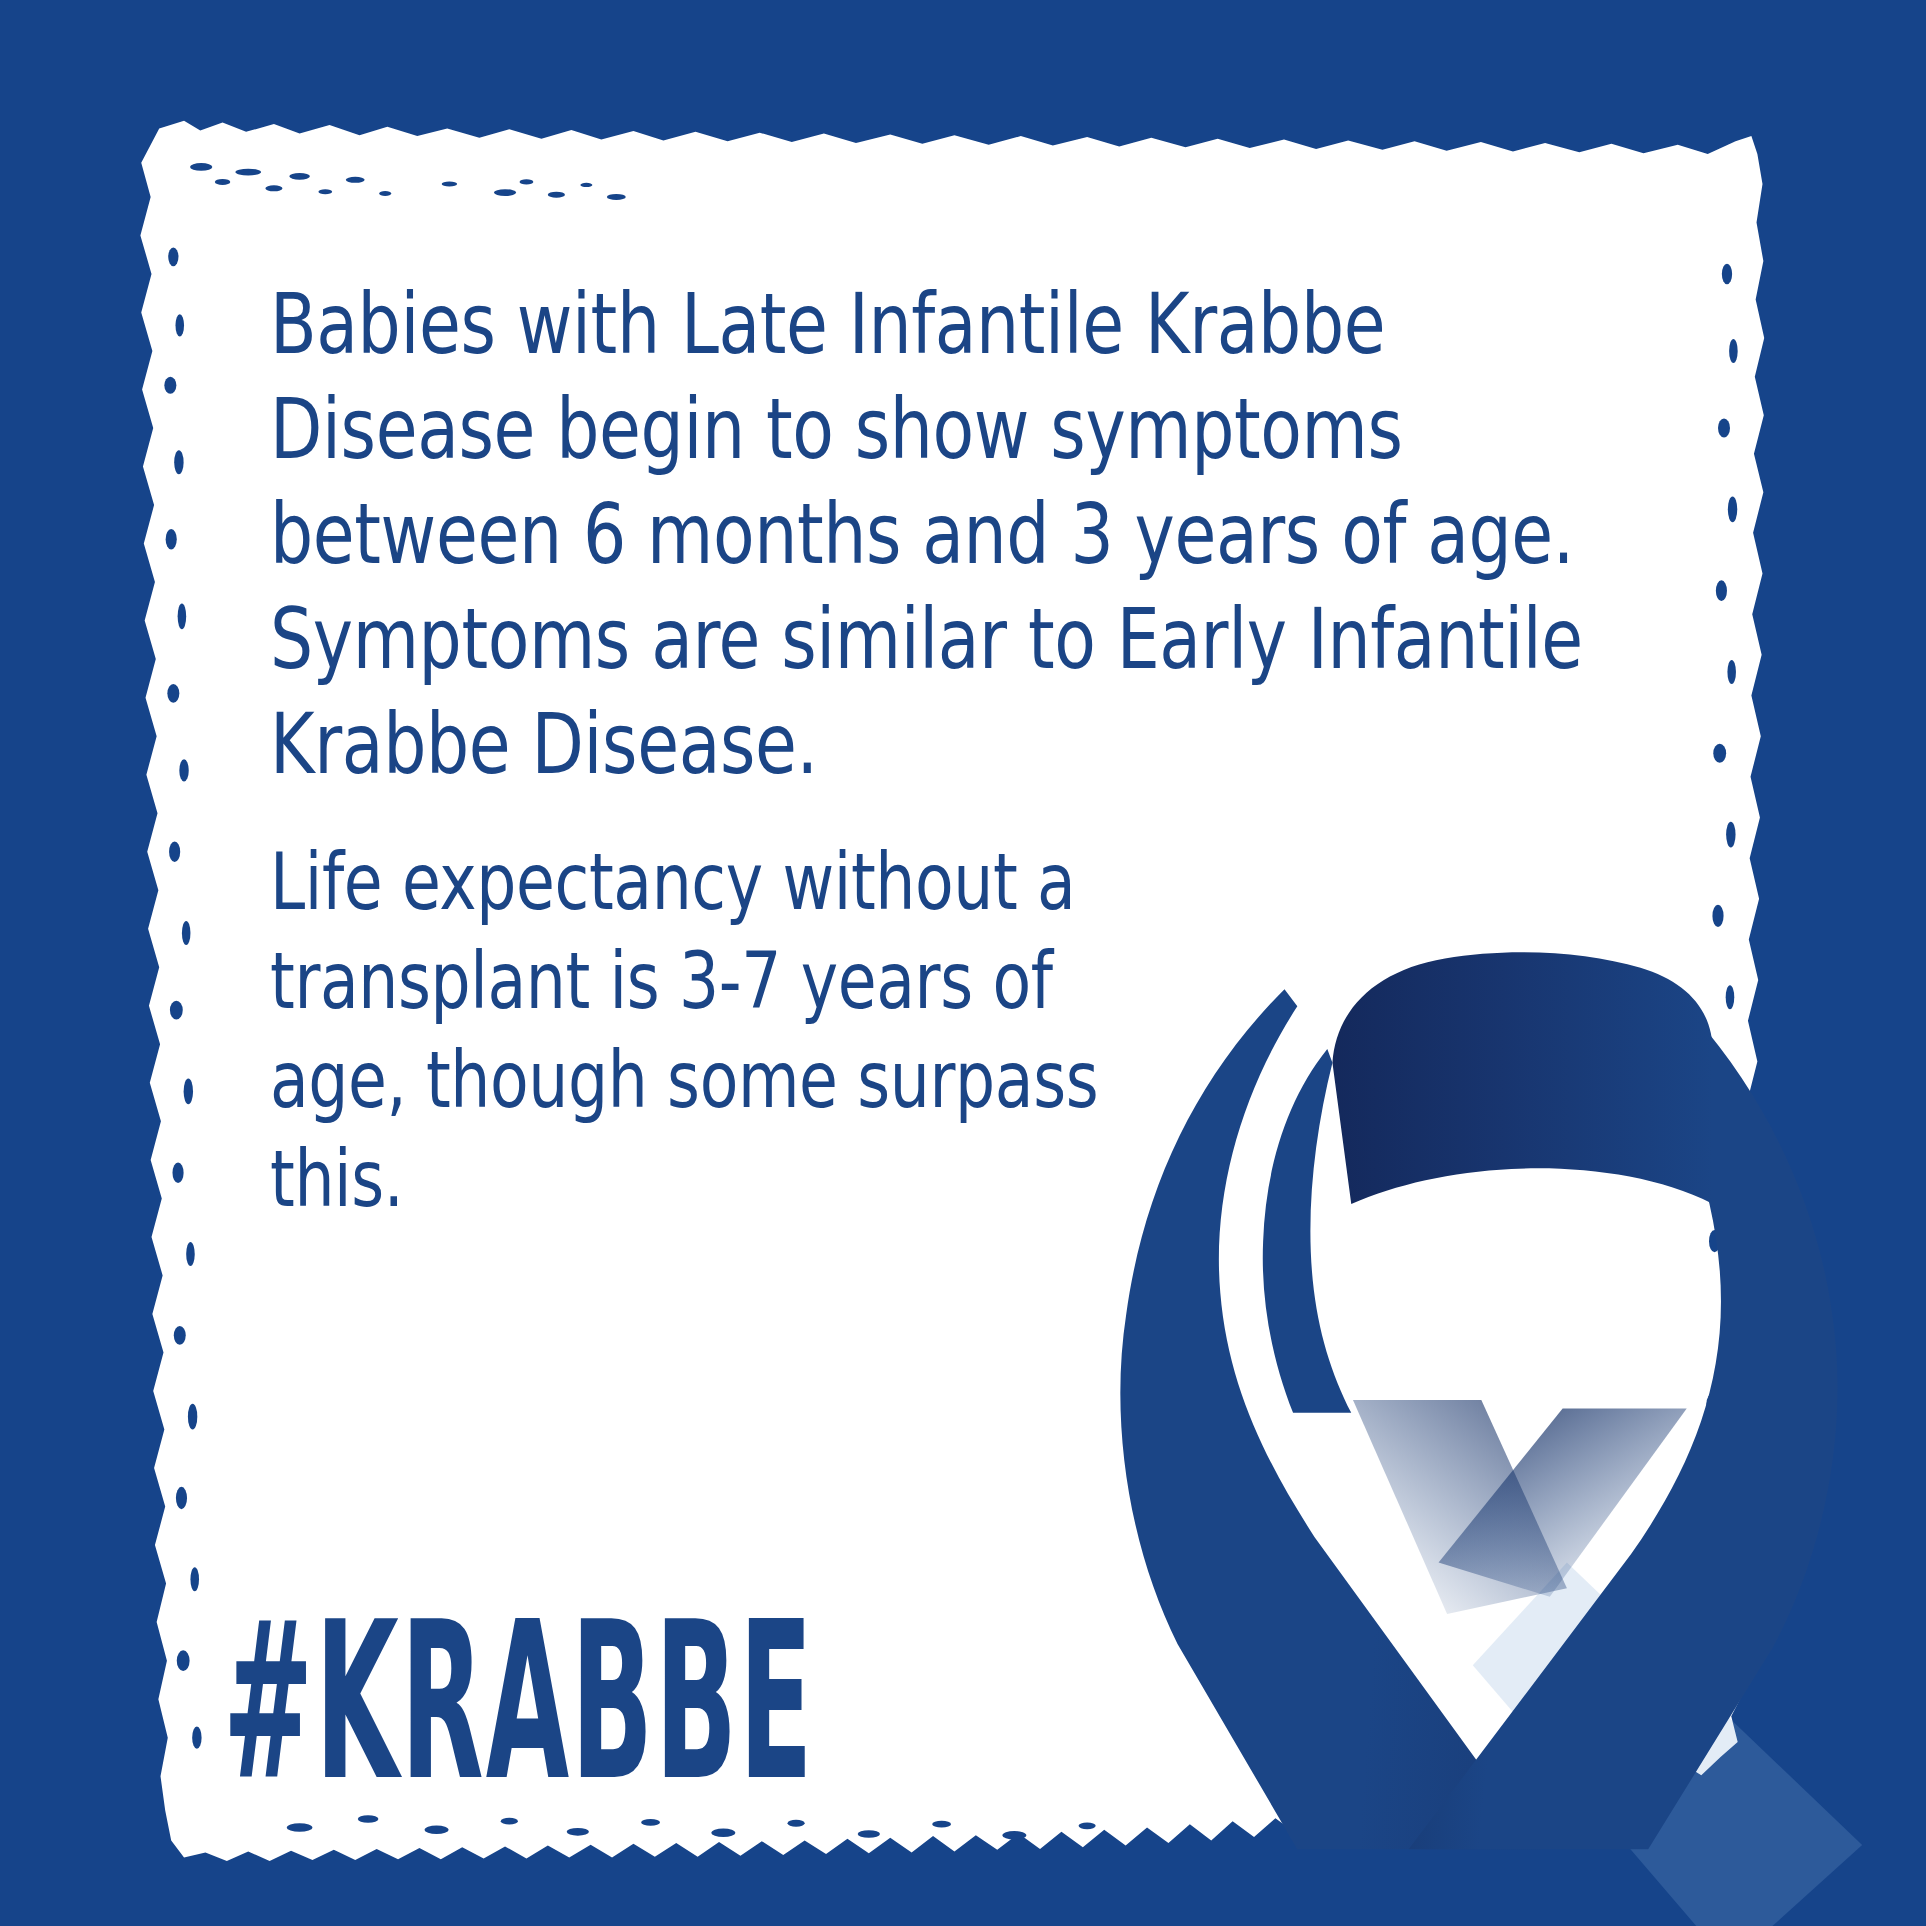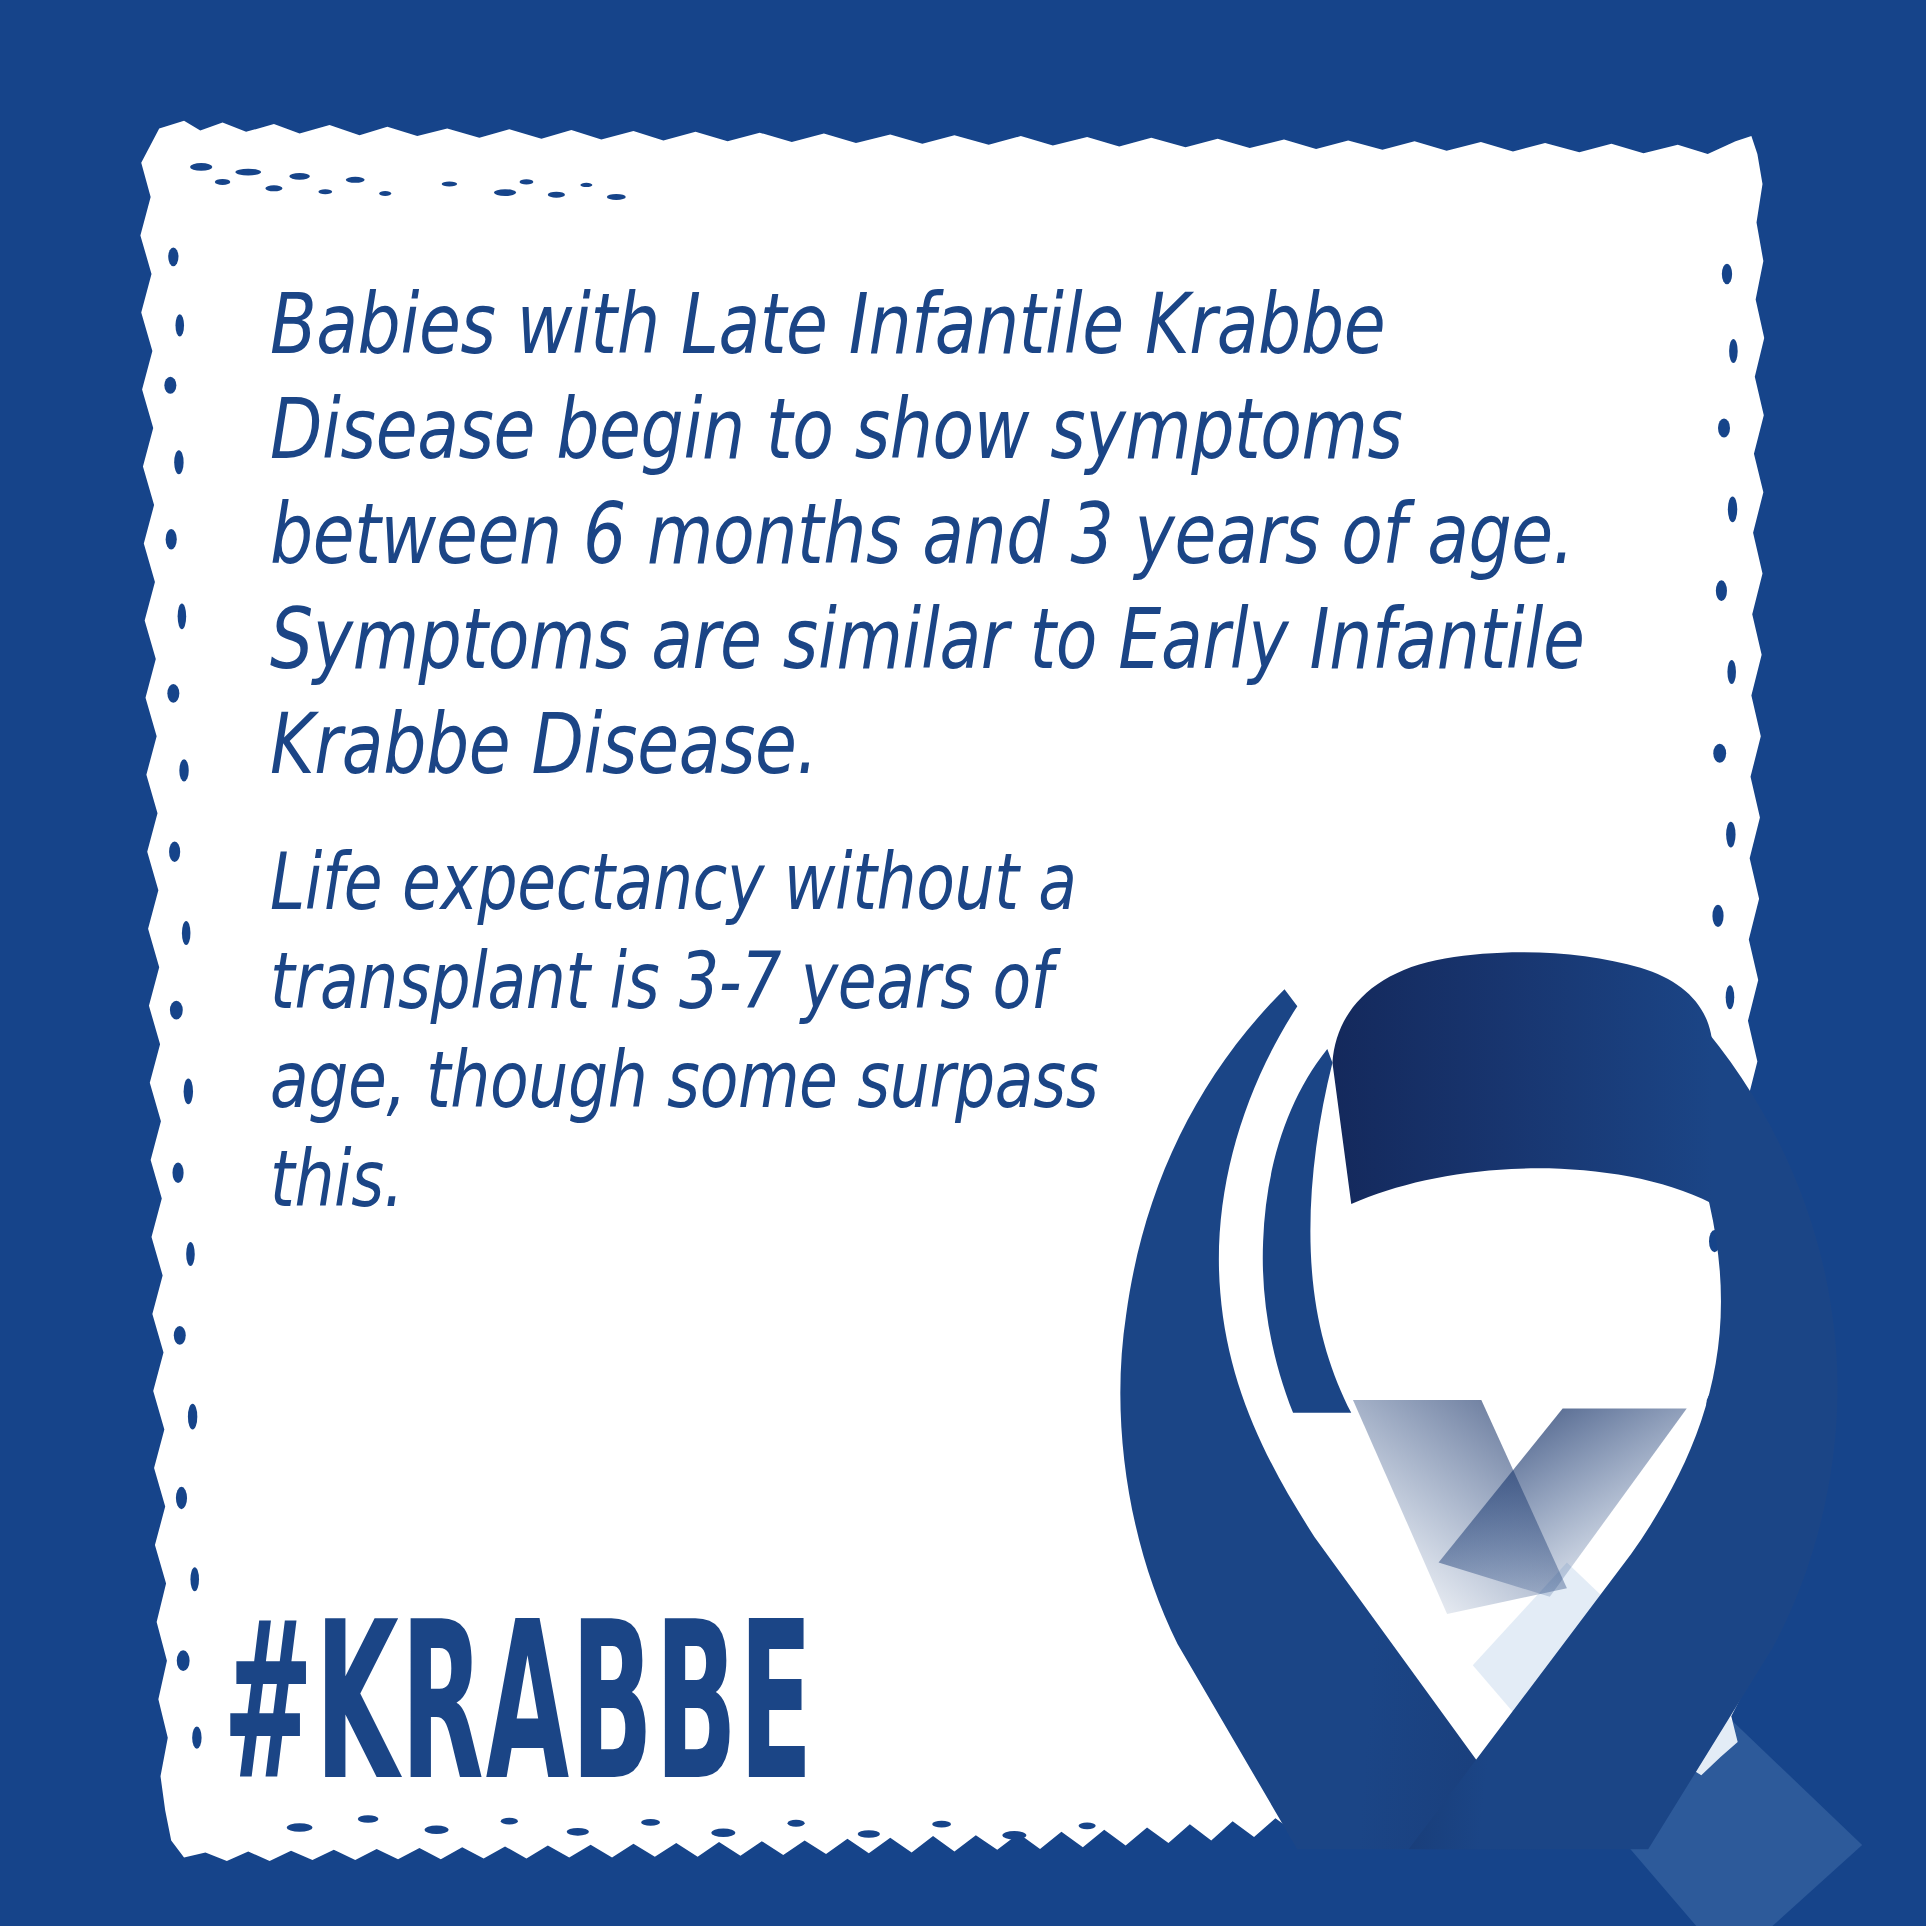--- a/index.html
+++ b/index.html
@@ -24,21 +24,20 @@
     pointer-events: none;
   }
   #brush-panel svg { display: block; width: 100%; height: 100%; }
 
   
   #text-column {
     position: absolute;
     left: 270px;
     top: 272px;
     width: 1335px;
-    font-style: italic;
   }
   .para {
     color: #1b4586;
     font-family: "DejaVu Sans Condensed", "Liberation Sans Narrow", "Liberation Sans", sans-serif;
     font-weight: 400;
     letter-spacing: -0.4px;
     margin: 0;
   }
   #para-1 {
     font-size: 84px;

